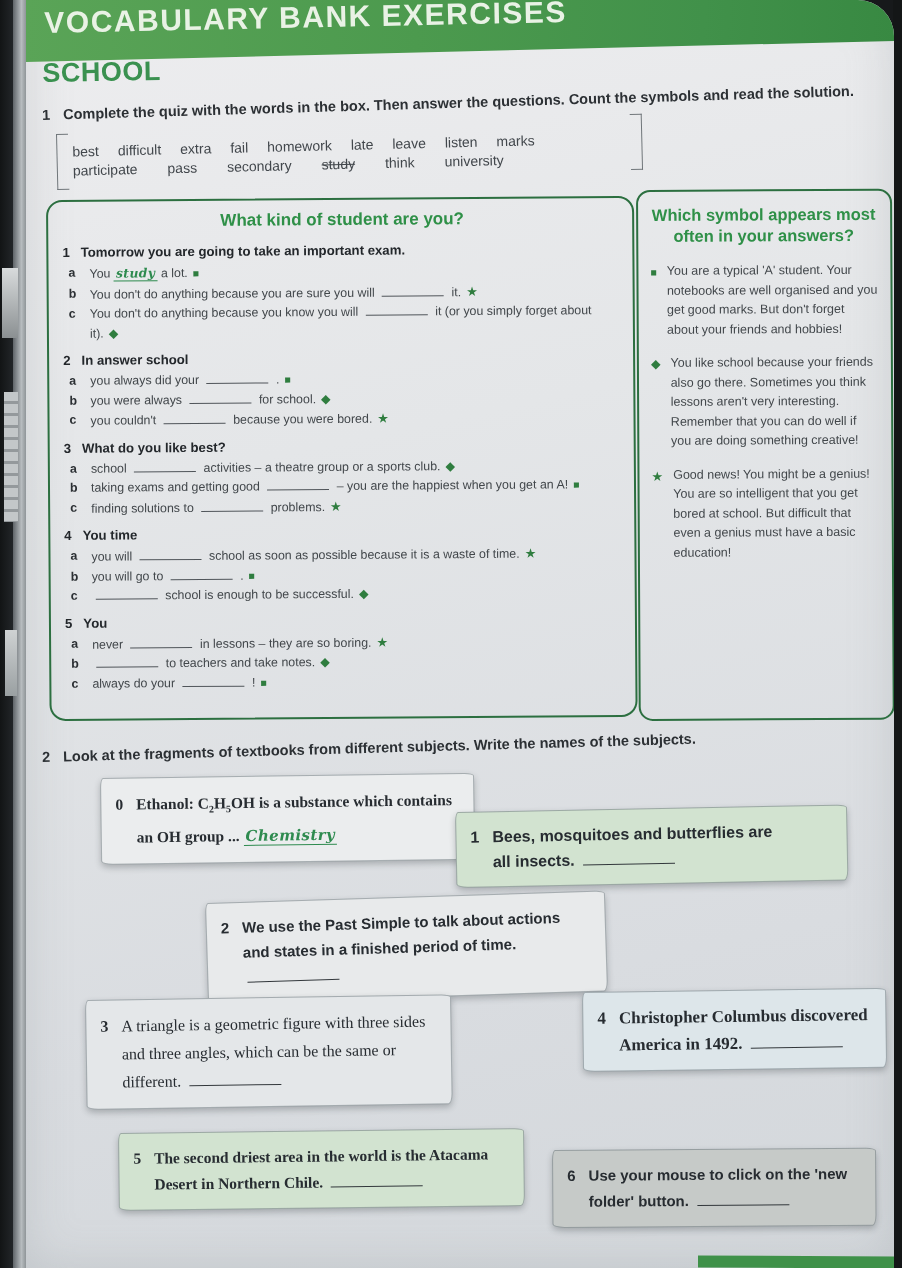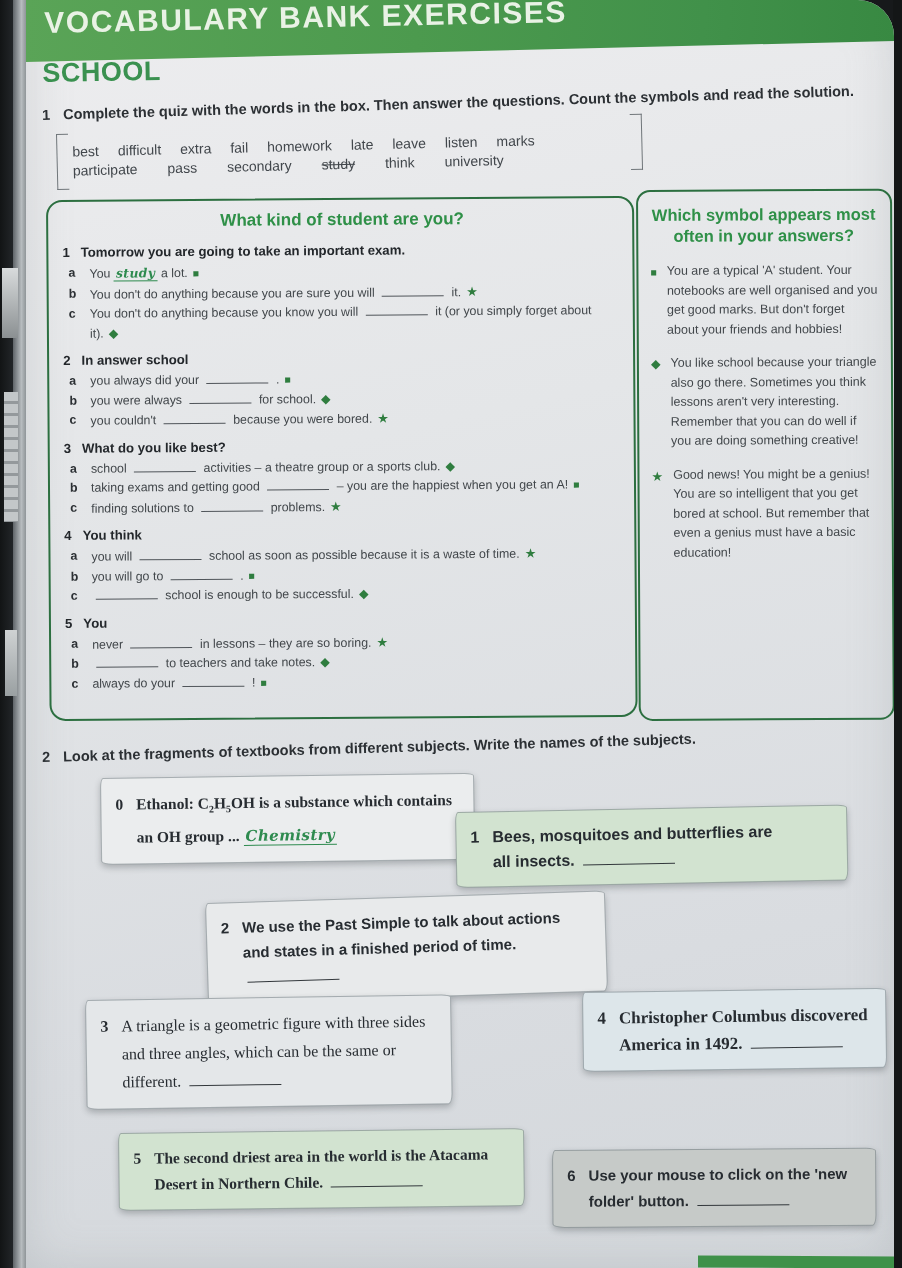--- a/index.html
+++ b/index.html
@@ -205,21 +205,21 @@
             <span class="q-text">taking exams and getting good <span class="blank"></span> – you are the happiest when you get an A!<span class="sym sym-square">■</span></span>
           </div>
           <div class="q-item">
             <span class="q-letter">c</span>
             <span class="q-text">finding solutions to <span class="blank"></span> problems.<span class="sym sym-star">★</span></span>
           </div>
         </div>
         <div class="question">
           <div class="q-head">
             <span class="q-num">4</span>
-            <span>You think</span>
+            <span>You time</span>
           </div>
           <div class="q-item">
             <span class="q-letter">a</span>
             <span class="q-text">you will <span class="blank"></span> school as soon as possible because it is a waste of time.<span class="sym sym-star">★</span></span>
           </div>
           <div class="q-item">
             <span class="q-letter">b</span>
             <span class="q-text">you will go to <span class="blank"></span> .<span class="sym sym-square">■</span></span>
           </div>
           <div class="q-item">
@@ -250,25 +250,25 @@
 
   <div class="solbox">
     <div class="sol-title">Which symbol appears most often in your answers?</div>
     <div id="solutions">
         <div class="sol-entry">
           <span class="sym sym-square">■</span>
           <span class="sol-text">You are a typical 'A' student. Your notebooks are well organised and you get good marks. But don't forget about your friends and hobbies!</span>
         </div>
         <div class="sol-entry">
           <span class="sym sym-diamond">◆</span>
-          <span class="sol-text">You like school because your triangle also go there. Sometimes you think lessons aren't very interesting. Remember that you can do well if you are doing something creative!</span>
+          <span class="sol-text">You like school because your friends also go there. Sometimes you think lessons aren't very interesting. Remember that you can do well if you are doing something creative!</span>
         </div>
         <div class="sol-entry">
           <span class="sym sym-star">★</span>
-          <span class="sol-text">Good news! You might be a genius! You are so intelligent that you get bored at school. But remember that even a genius must have a basic education!</span>
+          <span class="sol-text">Good news! You might be a genius! You are so intelligent that you get bored at school. But difficult that even a genius must have a basic education!</span>
         </div>
       </div>
   </div>
 
   <div class="instr instr2">
     <span>2</span>
     <span>Look at the fragments of textbooks from different subjects. Write the names of the subjects.</span>
   </div>
 
   <div class="frag f0">

